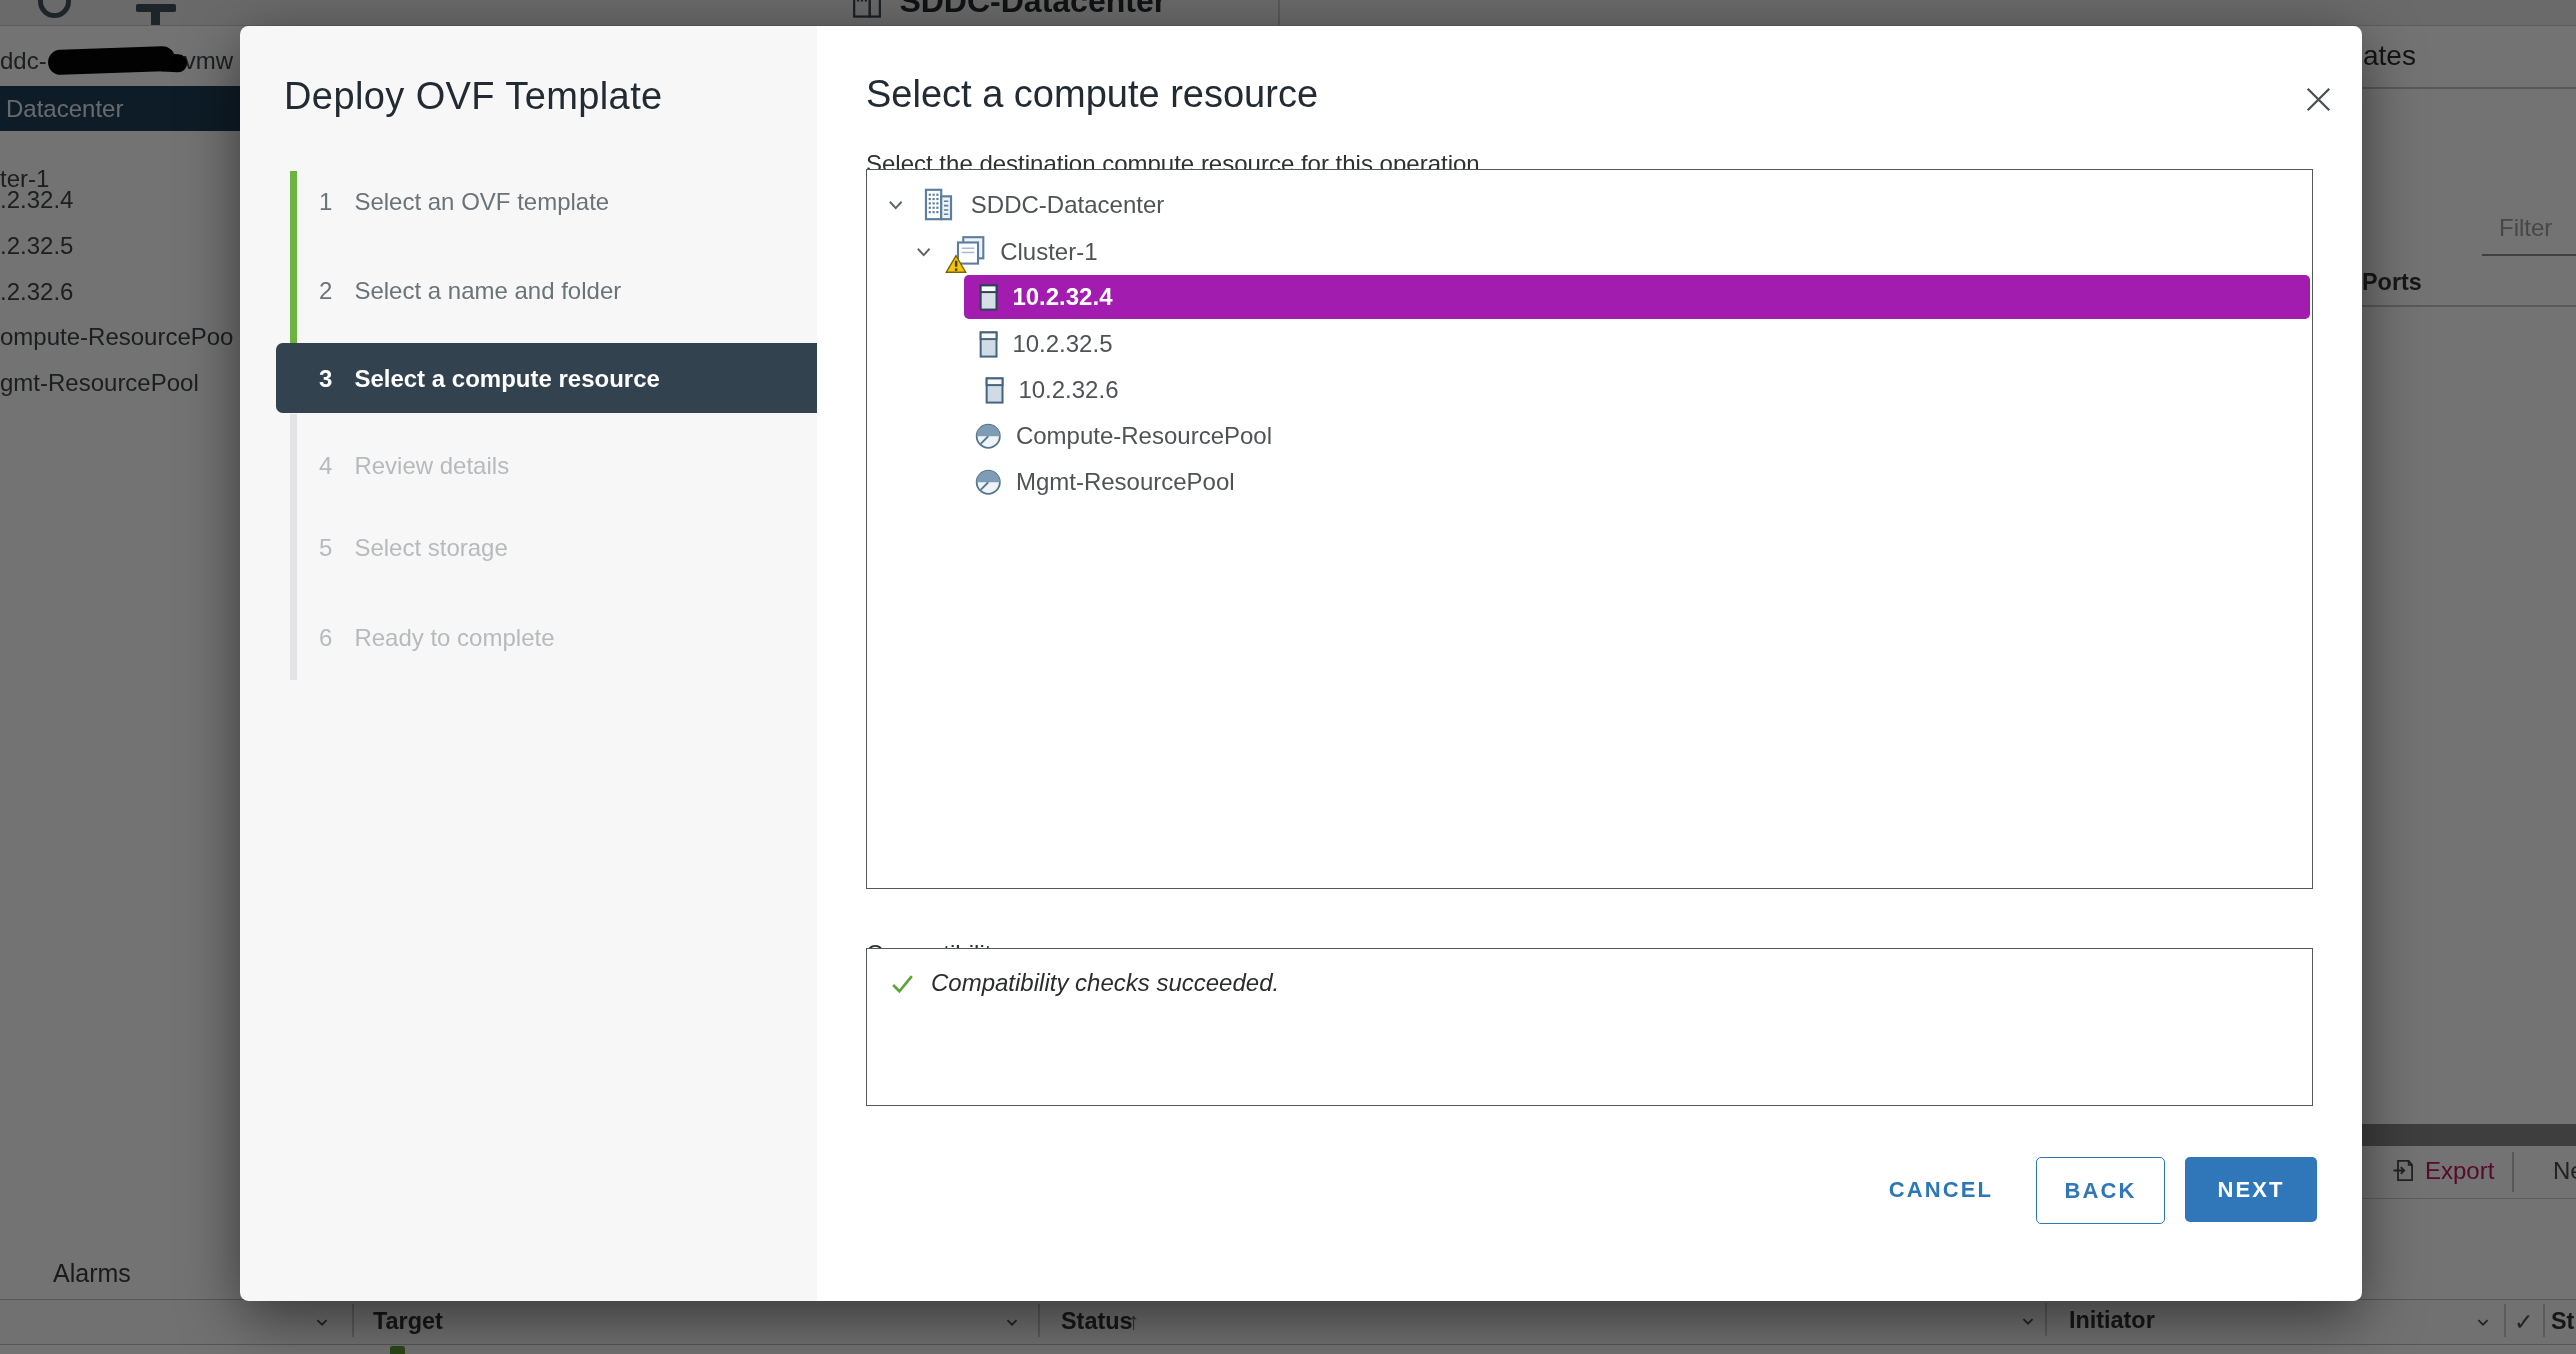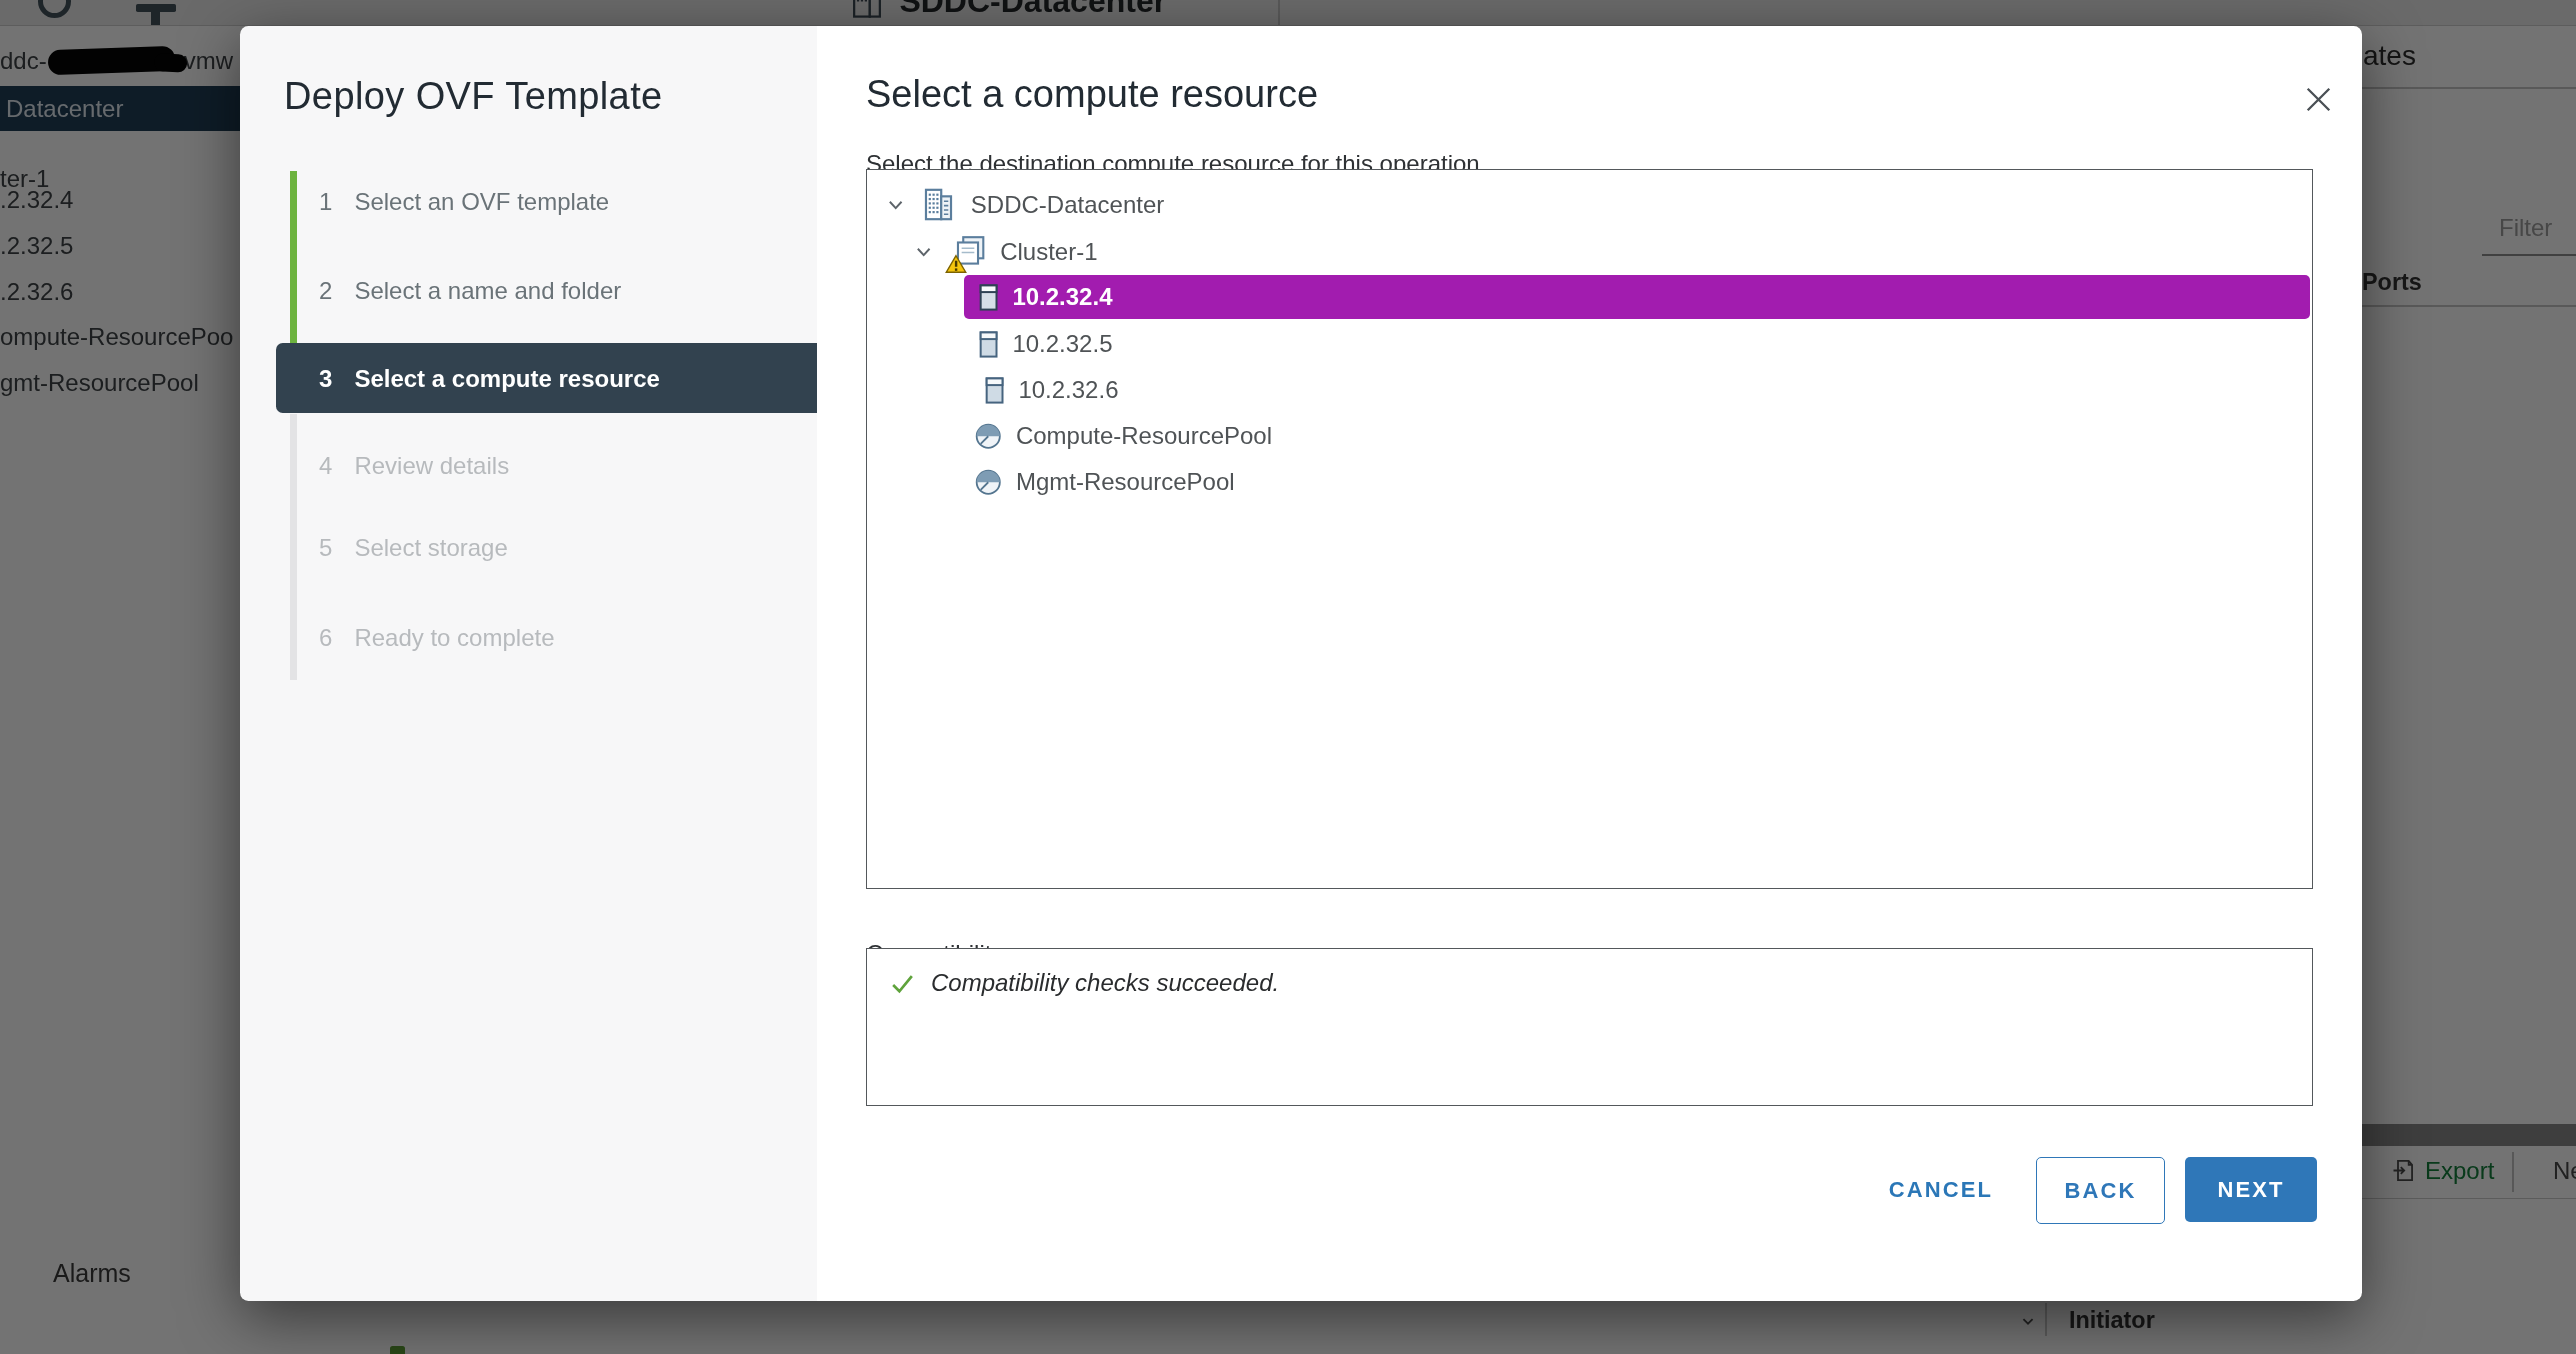--- a/index.html
+++ b/index.html
@@ -157,26 +157,46 @@
   <div class="r-text" style="left:2362px;top:269px;font-size:23.4px;font-weight:700;color:#333;">Ports</div>
   <div class="hline" style="left:2362px;top:305px;width:214px;"></div>
 
   <div class="tasks-strip"></div>
   <div class="export-row"></div>
   <svg class="abs" style="left:2389px;top:1157px;" viewBox="0 0 24 24" width="27" height="27">
     <path d="M8 3.5 H17.5 L20.5 7 V20.5 H8 Z" fill="none" stroke="#4c4c4c" stroke-width="1.6"></path>
     <path d="M17.5 3.5 V7 H20.5" fill="none" stroke="#4c4c4c" stroke-width="1.6"></path>
     <path d="M4 12 H13 M10.5 9 L13.5 12 L10.5 15" fill="none" stroke="#4c4c4c" stroke-width="1.6"></path>
   </svg>
-  <div class="r-text" style="left:2425px;top:1157px;font-size:24px;color:#15803d;">Export</div>
+  <div class="r-text" style="left:2425px;top:1157px;font-size:24px;color:#be185d;">Export</div>
   <div class="vline" style="left:2512px;top:1152px;height:40px;"></div>
   <div class="r-text" style="left:2553px;top:1157px;font-size:24px;color:#4a4a4a;">Ne</div>
 
   <div class="r-text" style="left:53px;top:1259px;font-size:25px;color:#3b3b3b;">Alarms</div>
 
+  <div class="gridhead">
+    <svg class="abs" style="left:311px;top:11px;" viewBox="0 0 24 24" width="22" height="22">
+      <path d="M7 10 L12 15 L17 10" fill="none" stroke="#4f4f4f" stroke-width="2"></path>
+      </svg>
+    <div class="vline" style="left:352px;top:4.2px;height:33px;background:#c9c9c9;"></div>
+    <div class="col-label" style="left:373px;">Target</div>
+    <svg class="abs" style="left:1001px;top:11px;" viewBox="0 0 24 24" width="22" height="22">
+      <path d="M7 10 L12 15 L17 10" fill="none" stroke="#4f4f4f" stroke-width="2"></path>
+      </svg>
+    <div class="vline" style="left:1038px;top:4.2px;height:33px;background:#c9c9c9;"></div>
+    <div class="col-label" style="left:1061px;">Status</div>
+    <div class="col-label" style="left:1128px;color:#2c74b5;font-weight:400;">↑</div>
+    <svg class="abs" style="left:2472px;top:11px;" viewBox="0 0 24 24" width="22" height="22">
+      <path d="M7 10 L12 15 L17 10" fill="none" stroke="#4f4f4f" stroke-width="2"></path>
+      </svg>
+    <div class="vline" style="left:2504px;top:4.2px;height:33px;background:#c9c9c9;"></div>
+    <div class="col-label" style="left:2514px;font-weight:400;color:#4f4f4f;">✓</div>
+    <div class="vline" style="left:2543px;top:4.2px;height:33px;background:#c9c9c9;"></div>
+    <div class="col-label" style="left:2551px;">St</div>
+  </div>
   <div class="green-sliver"></div>
 
   <svg class="abs" style="left:2017px;top:1310px;" viewBox="0 0 24 24" width="22" height="22">
     <path d="M7 10 L12 15 L17 10" fill="none" stroke="#4f4f4f" stroke-width="2"></path>
     </svg>
   <div class="vline" style="left:2045px;top:1303px;height:33px;background:#c9c9c9;"></div>
   <div class="r-text" style="left:2069px;top:1307px;font-size:23.4px;font-weight:700;color:#333;">Initiator</div>
 </div>
 
 <div id="overlay"></div>

